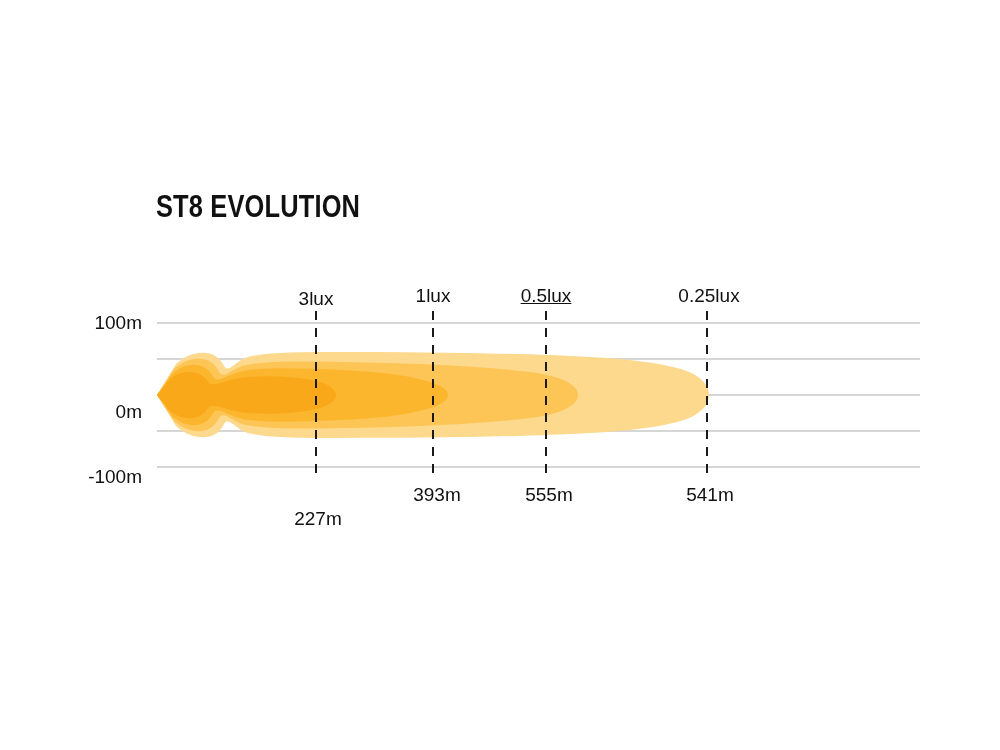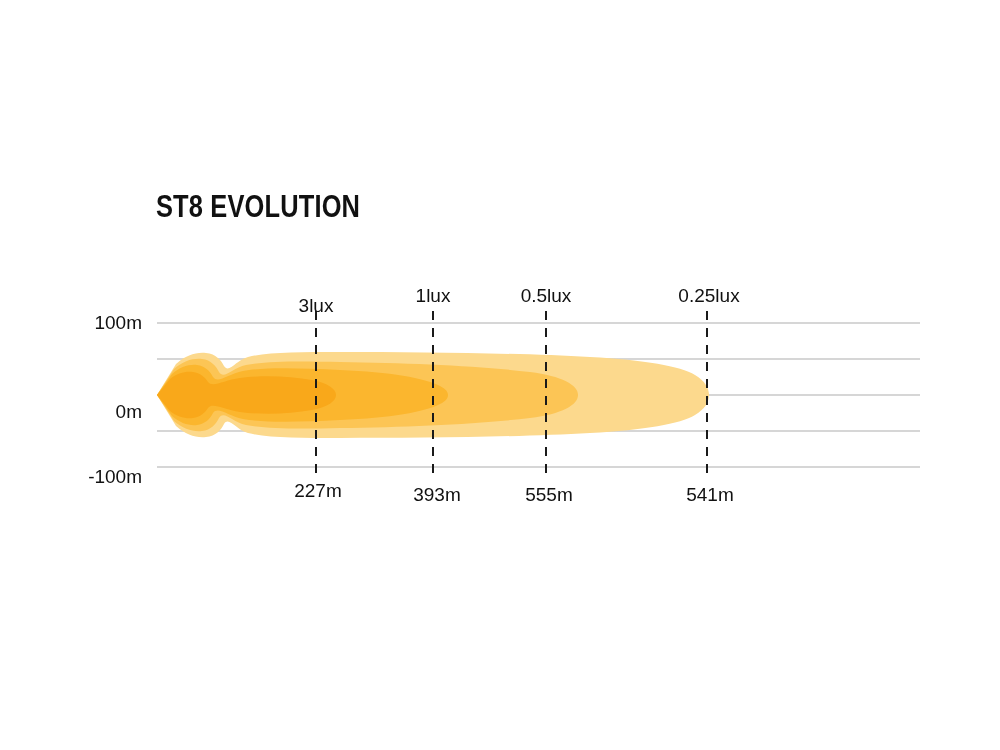--- a/index.html
+++ b/index.html
@@ -150,23 +150,23 @@
       <line x1="433" y1="311" x2="433" y2="480" stroke="#1A1A1A" stroke-width="2" stroke-dasharray="9 8"></line>
       <line x1="546" y1="311" x2="546" y2="480" stroke="#1A1A1A" stroke-width="2" stroke-dasharray="9 8"></line>
       <line x1="707" y1="311" x2="707" y2="480" stroke="#1A1A1A" stroke-width="2" stroke-dasharray="9 8"></line>
     </g>
   </svg>
 
   <div class="axis-label y-label" style="left:30px; top:323px; width:112px;">100m</div>
   <div class="axis-label y-label" style="left:30px; top:412px; width:112px;">0m</div>
   <div class="axis-label y-label" style="left:30px; top:477px; width:112px;">-100m</div>
 
-  <div class="axis-label lux-label" style="left:316px; top:295px;">3lux</div>
+  <div class="axis-label lux-label" style="left:316px; top:288px;">3lux</div>
   <div class="axis-label lux-label" style="left:433px; top:285px;">1lux</div>
-  <div class="axis-label lux-label" style="left:546px; top:285px;">0.5lux</div>
+  <div class="axis-label lux-label" style="left:546px; top:285px;text-decoration:underline;">0.5lux</div>
   <div class="axis-label lux-label" style="left:709px; top:285px;">0.25lux</div>
 
-  <div class="axis-label dist-label" style="left:318px; top:480px;">227m</div>
+  <div class="axis-label dist-label" style="left:318px; top:508px;">227m</div>
   <div class="axis-label dist-label" style="left:437px; top:484px;">393m</div>
   <div class="axis-label dist-label" style="left:549px; top:484px;">555m</div>
   <div class="axis-label dist-label" style="left:710px; top:484px;">541m</div>
 
 </div>
 
 </body></html>

